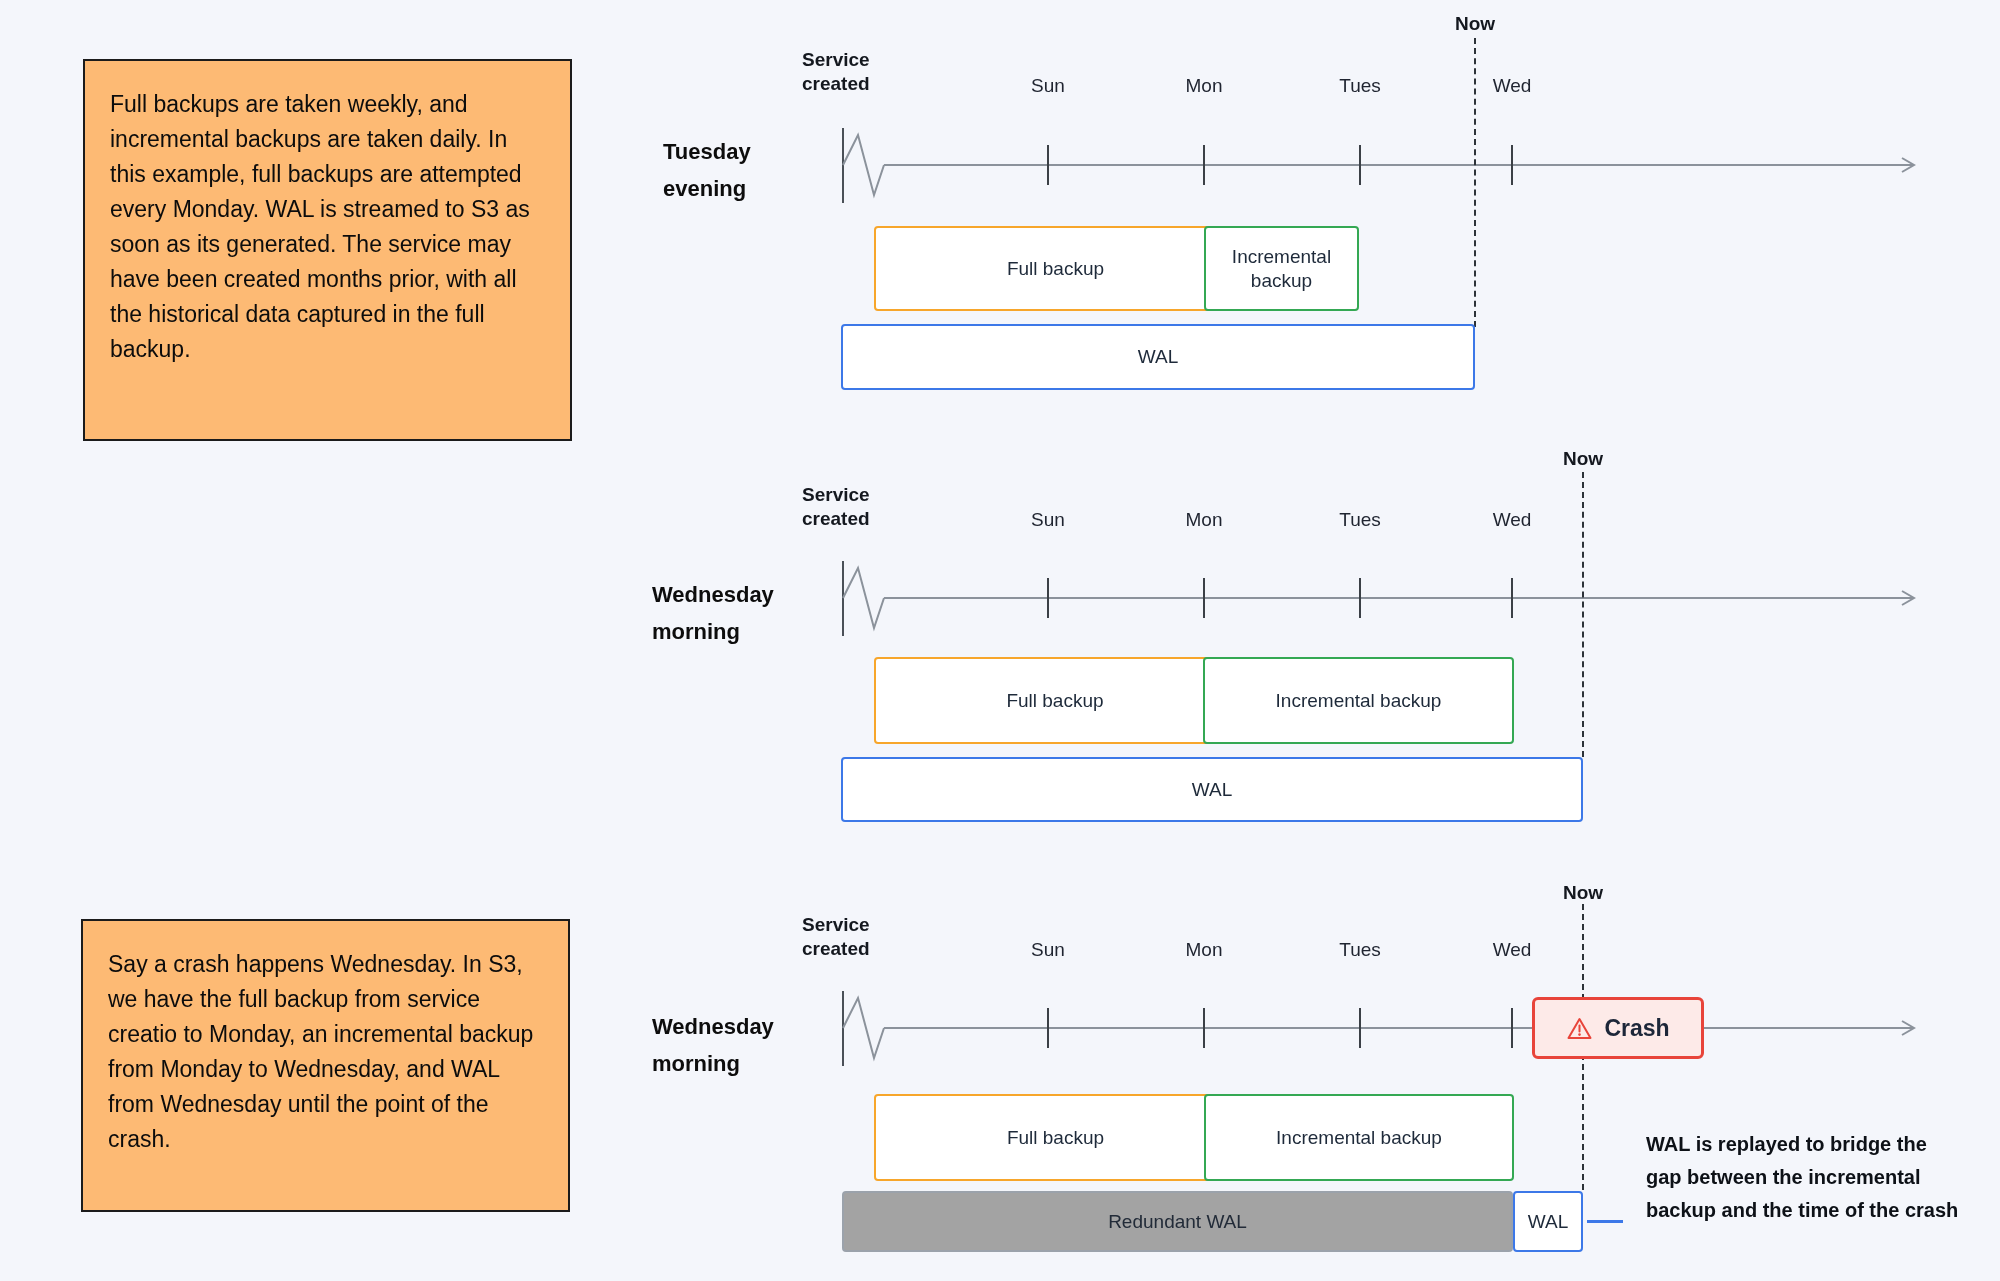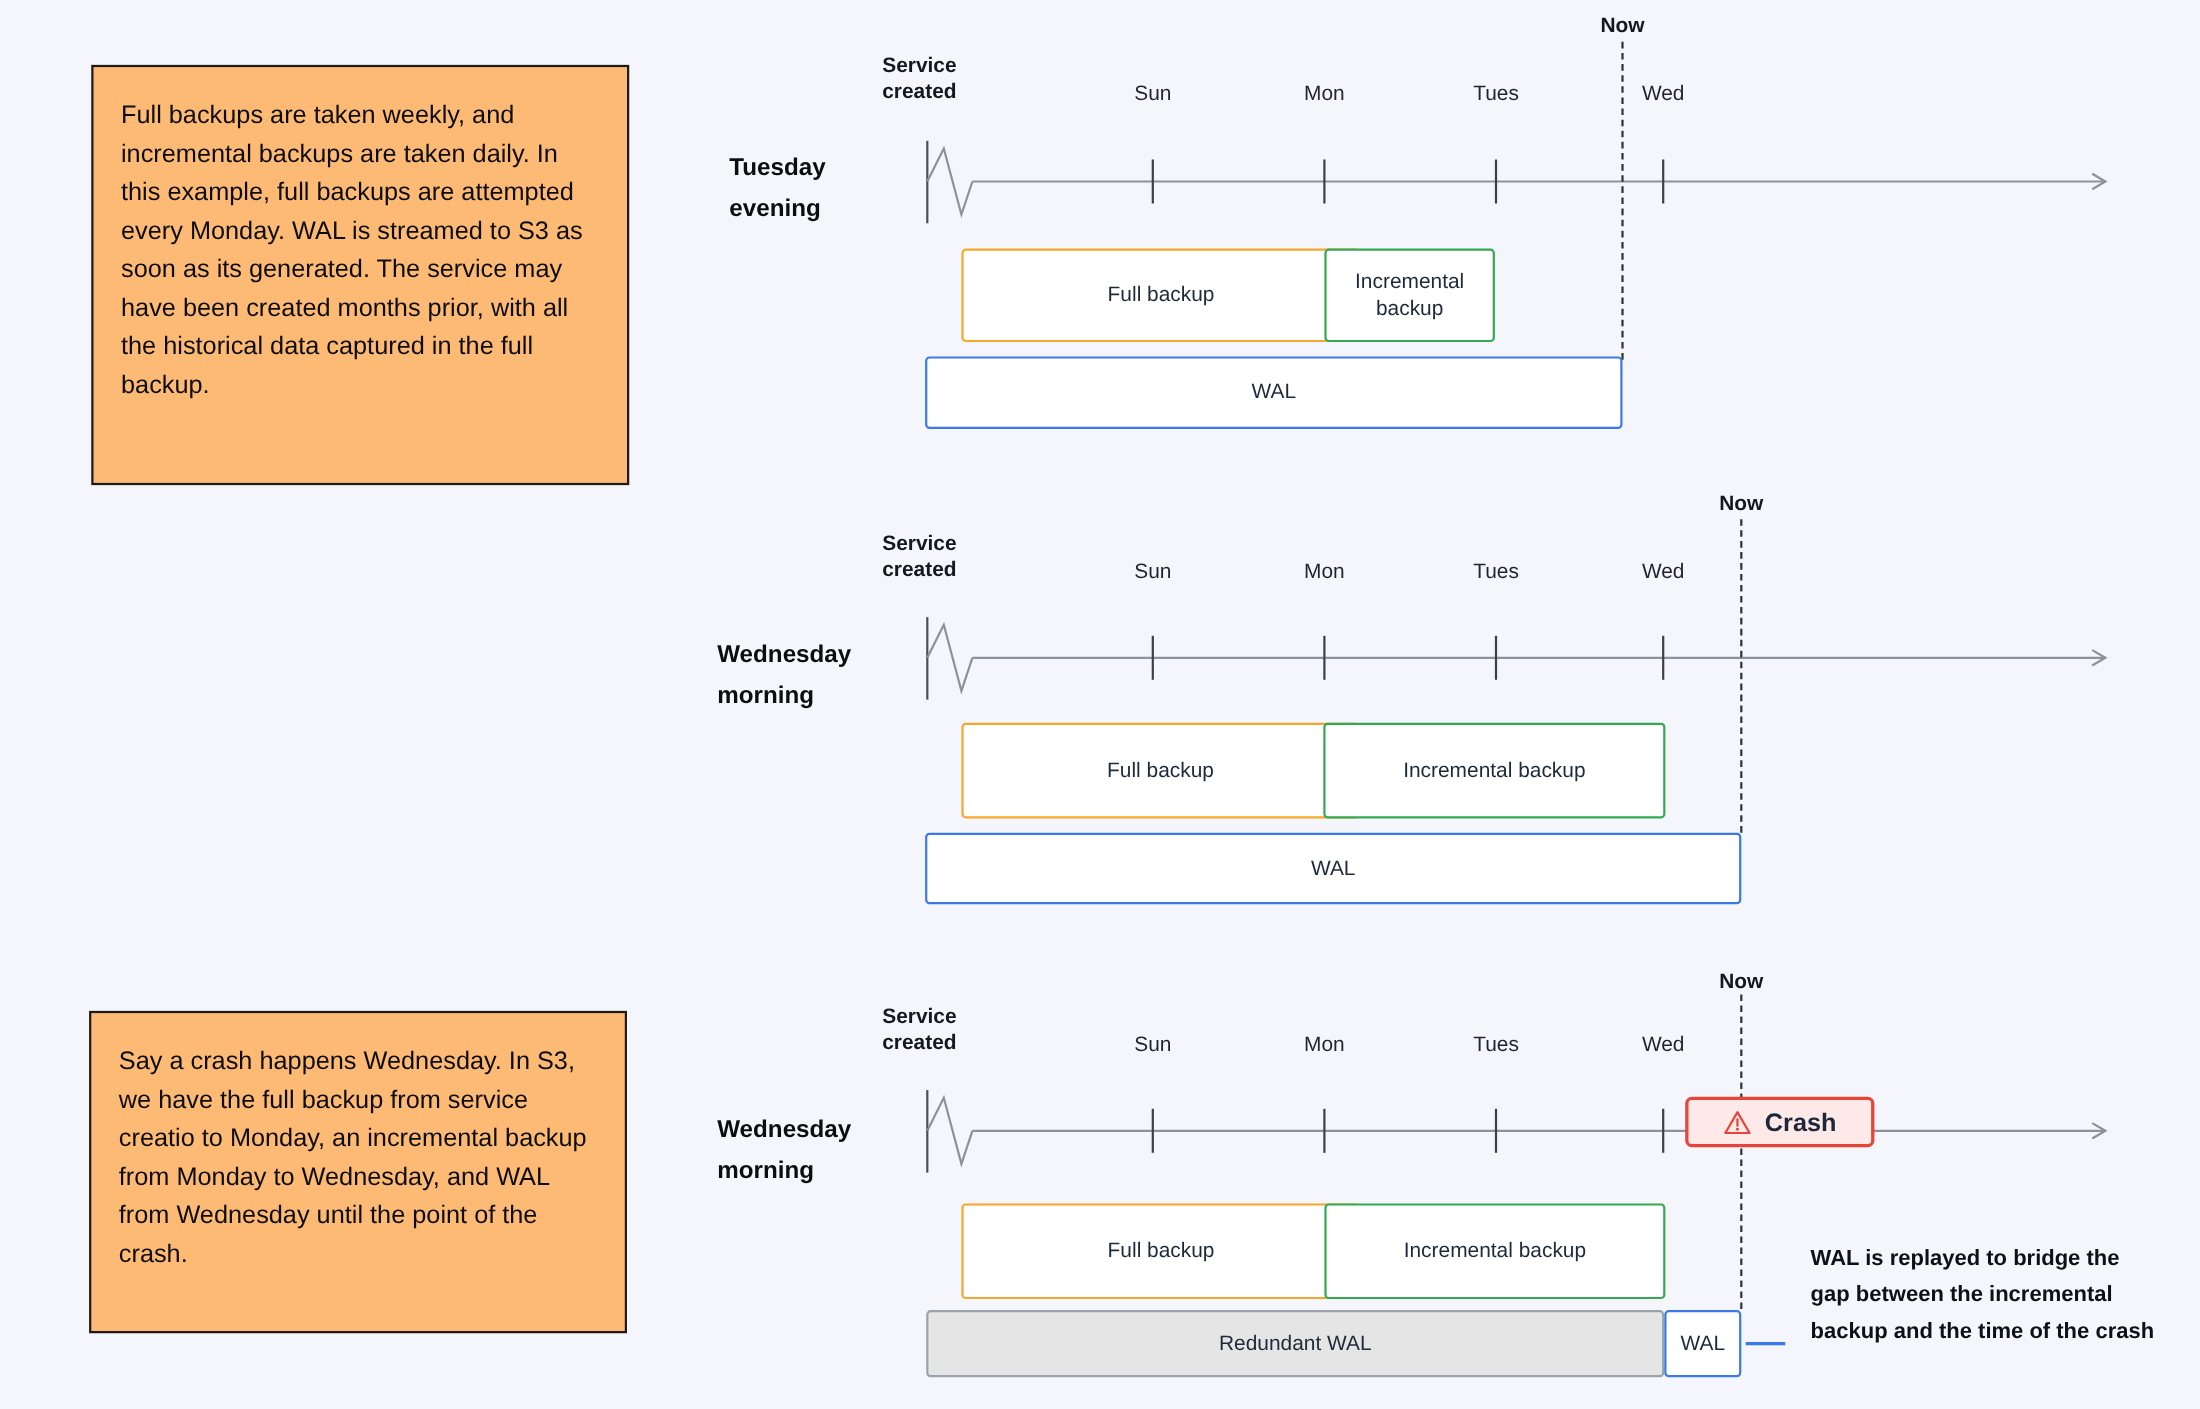--- a/index.html
+++ b/index.html
@@ -71,21 +71,21 @@
     font-size: 19px;
     color: #1e2a3a;
     padding: 0 8px;
     line-height: 24px;
   }
   .bar--full { border: 2.5px solid #f7a62b; margin-left: 33px; }
   .bar--incr { border: 2.5px solid #34a853; }
   .bar--wal  { border: 2.5px solid #3c78e8; }
   .bar--redundant {
     border: 2px solid #9ba2ab;
-    background: #e5e5e5;
+    background: #a3a3a3;
     color: #222b38;
   }
   .crash {
     position: absolute;
     display: flex;
     align-items: center;
     justify-content: center;
     gap: 11px;
     background: #fdeae8;
     border: 3px solid #e8443a;
@@ -185,21 +185,21 @@
 
   <div class="now-label" style="left:1583px; top:882px;">Now</div>
   <div class="dash" style="left:1582px; top:904px; height:286px;"></div>
 
   <div class="svc" style="left:802px; top:913px;">Service created</div>
   <span class="day" style="left:1048px; top:939px;">Sun</span>
   <span class="day" style="left:1204px; top:939px;">Mon</span>
   <span class="day" style="left:1360px; top:939px;">Tues</span>
   <span class="day" style="left:1512px; top:939px;">Wed</span>
 
-  <div class="crash" style="left:1532px; top:997px; width:172px; height:46px;">
+  <div class="crash" style="left:1532px; top:997px; width:172px; height:62px;">
     <svg width="27" height="25" viewBox="0 0 27 25">
       <path d="M13.5 3 L24.5 22 H2.5 Z" fill="none" stroke="#e8443a" stroke-width="2" stroke-linejoin="round"></path>
       <line x1="13.5" y1="9.5" x2="13.5" y2="15.5" stroke="#e8443a" stroke-width="2" stroke-linecap="round"></line>
       <circle cx="13.5" cy="18.6" r="1.3" fill="#e8443a"></circle>
     </svg>
     <span class="crash-text">Crash</span>
   </div>
 
   <div class="bar bar--full" style="left:841px; top:1094px; width:363px; height:87px;">Full backup</div>
   <div class="bar bar--incr" style="left:1204px; top:1094px; width:310px; height:87px;">Incremental backup</div>

